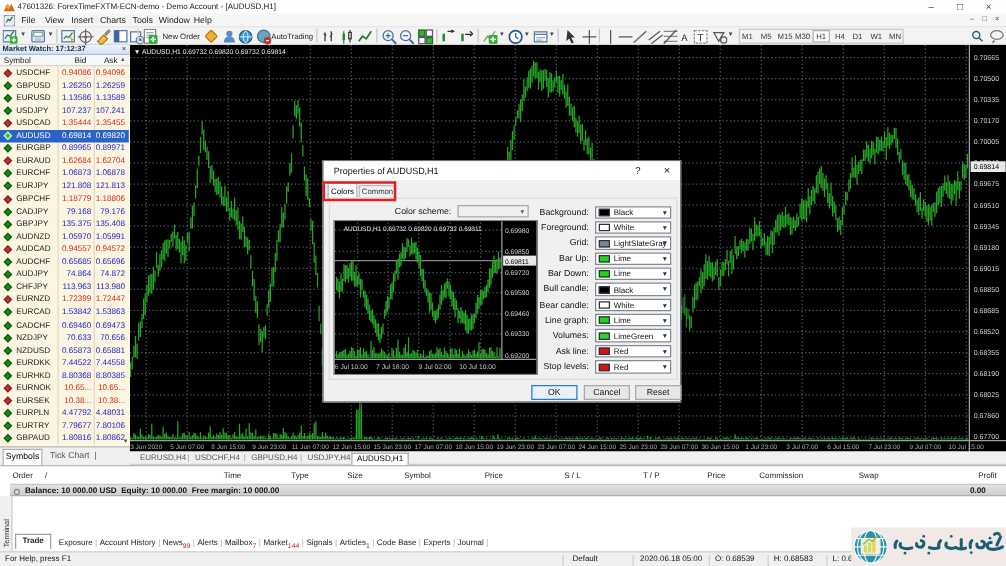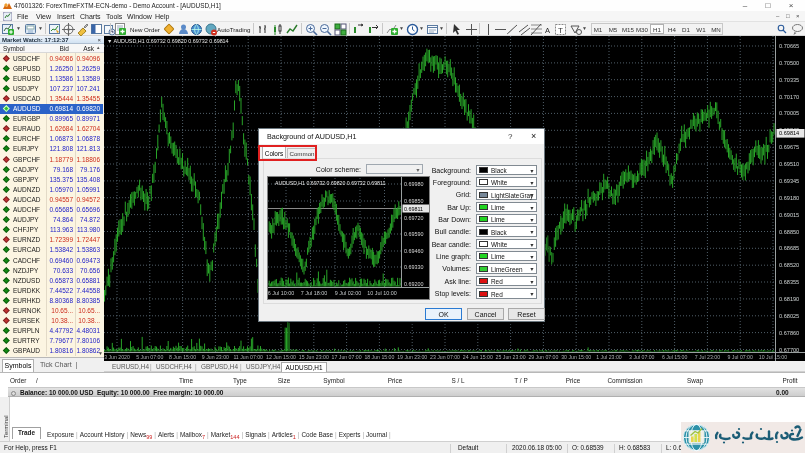--- a/index.html
+++ b/index.html
@@ -601,21 +601,21 @@
  <span class="ssep" style="left:614px"></span>
  <span style="left:619px">H: 0.68583</span>
  <span class="ssep" style="left:661px"></span>
  <span style="left:666px">L: 0.68471</span>
  <span class="ssep" style="left:708px"></span>
  <span style="left:713px">C: 0.685</span>
 </div>
 
 <div class="ab" id="dlg">
  <div id="dlgtitle">
-      <span class="tt">Background of AUDUSD,H1</span>
+      <span class="tt">Properties of AUDUSD,H1</span>
       <span class="q">?</span>
       <span class="x">×</span>
     </div>
  <div class="dtab" style="left:3px;top:17px;width:24px;height:13px;background:#fdfdfd;border:1px solid #b0b0b0;border-bottom:none;padding-top:2.5px;font-size:6.4px">Colors</div>
  <div class="dtab" style="left:28px;top:18.5px;width:30px;height:11.5px;background:#f0f0f0;border:1px solid #c0c0c0;padding-top:1.5px;color:#333;font-size:6.2px;overflow:hidden">Common</div>
  <div id="tabpage"></div>
  <div id="redbox"></div>
  <span class="t" id="csl">Color scheme:</span>
  <div id="csd">
       <span class="arr2">▼</span>

